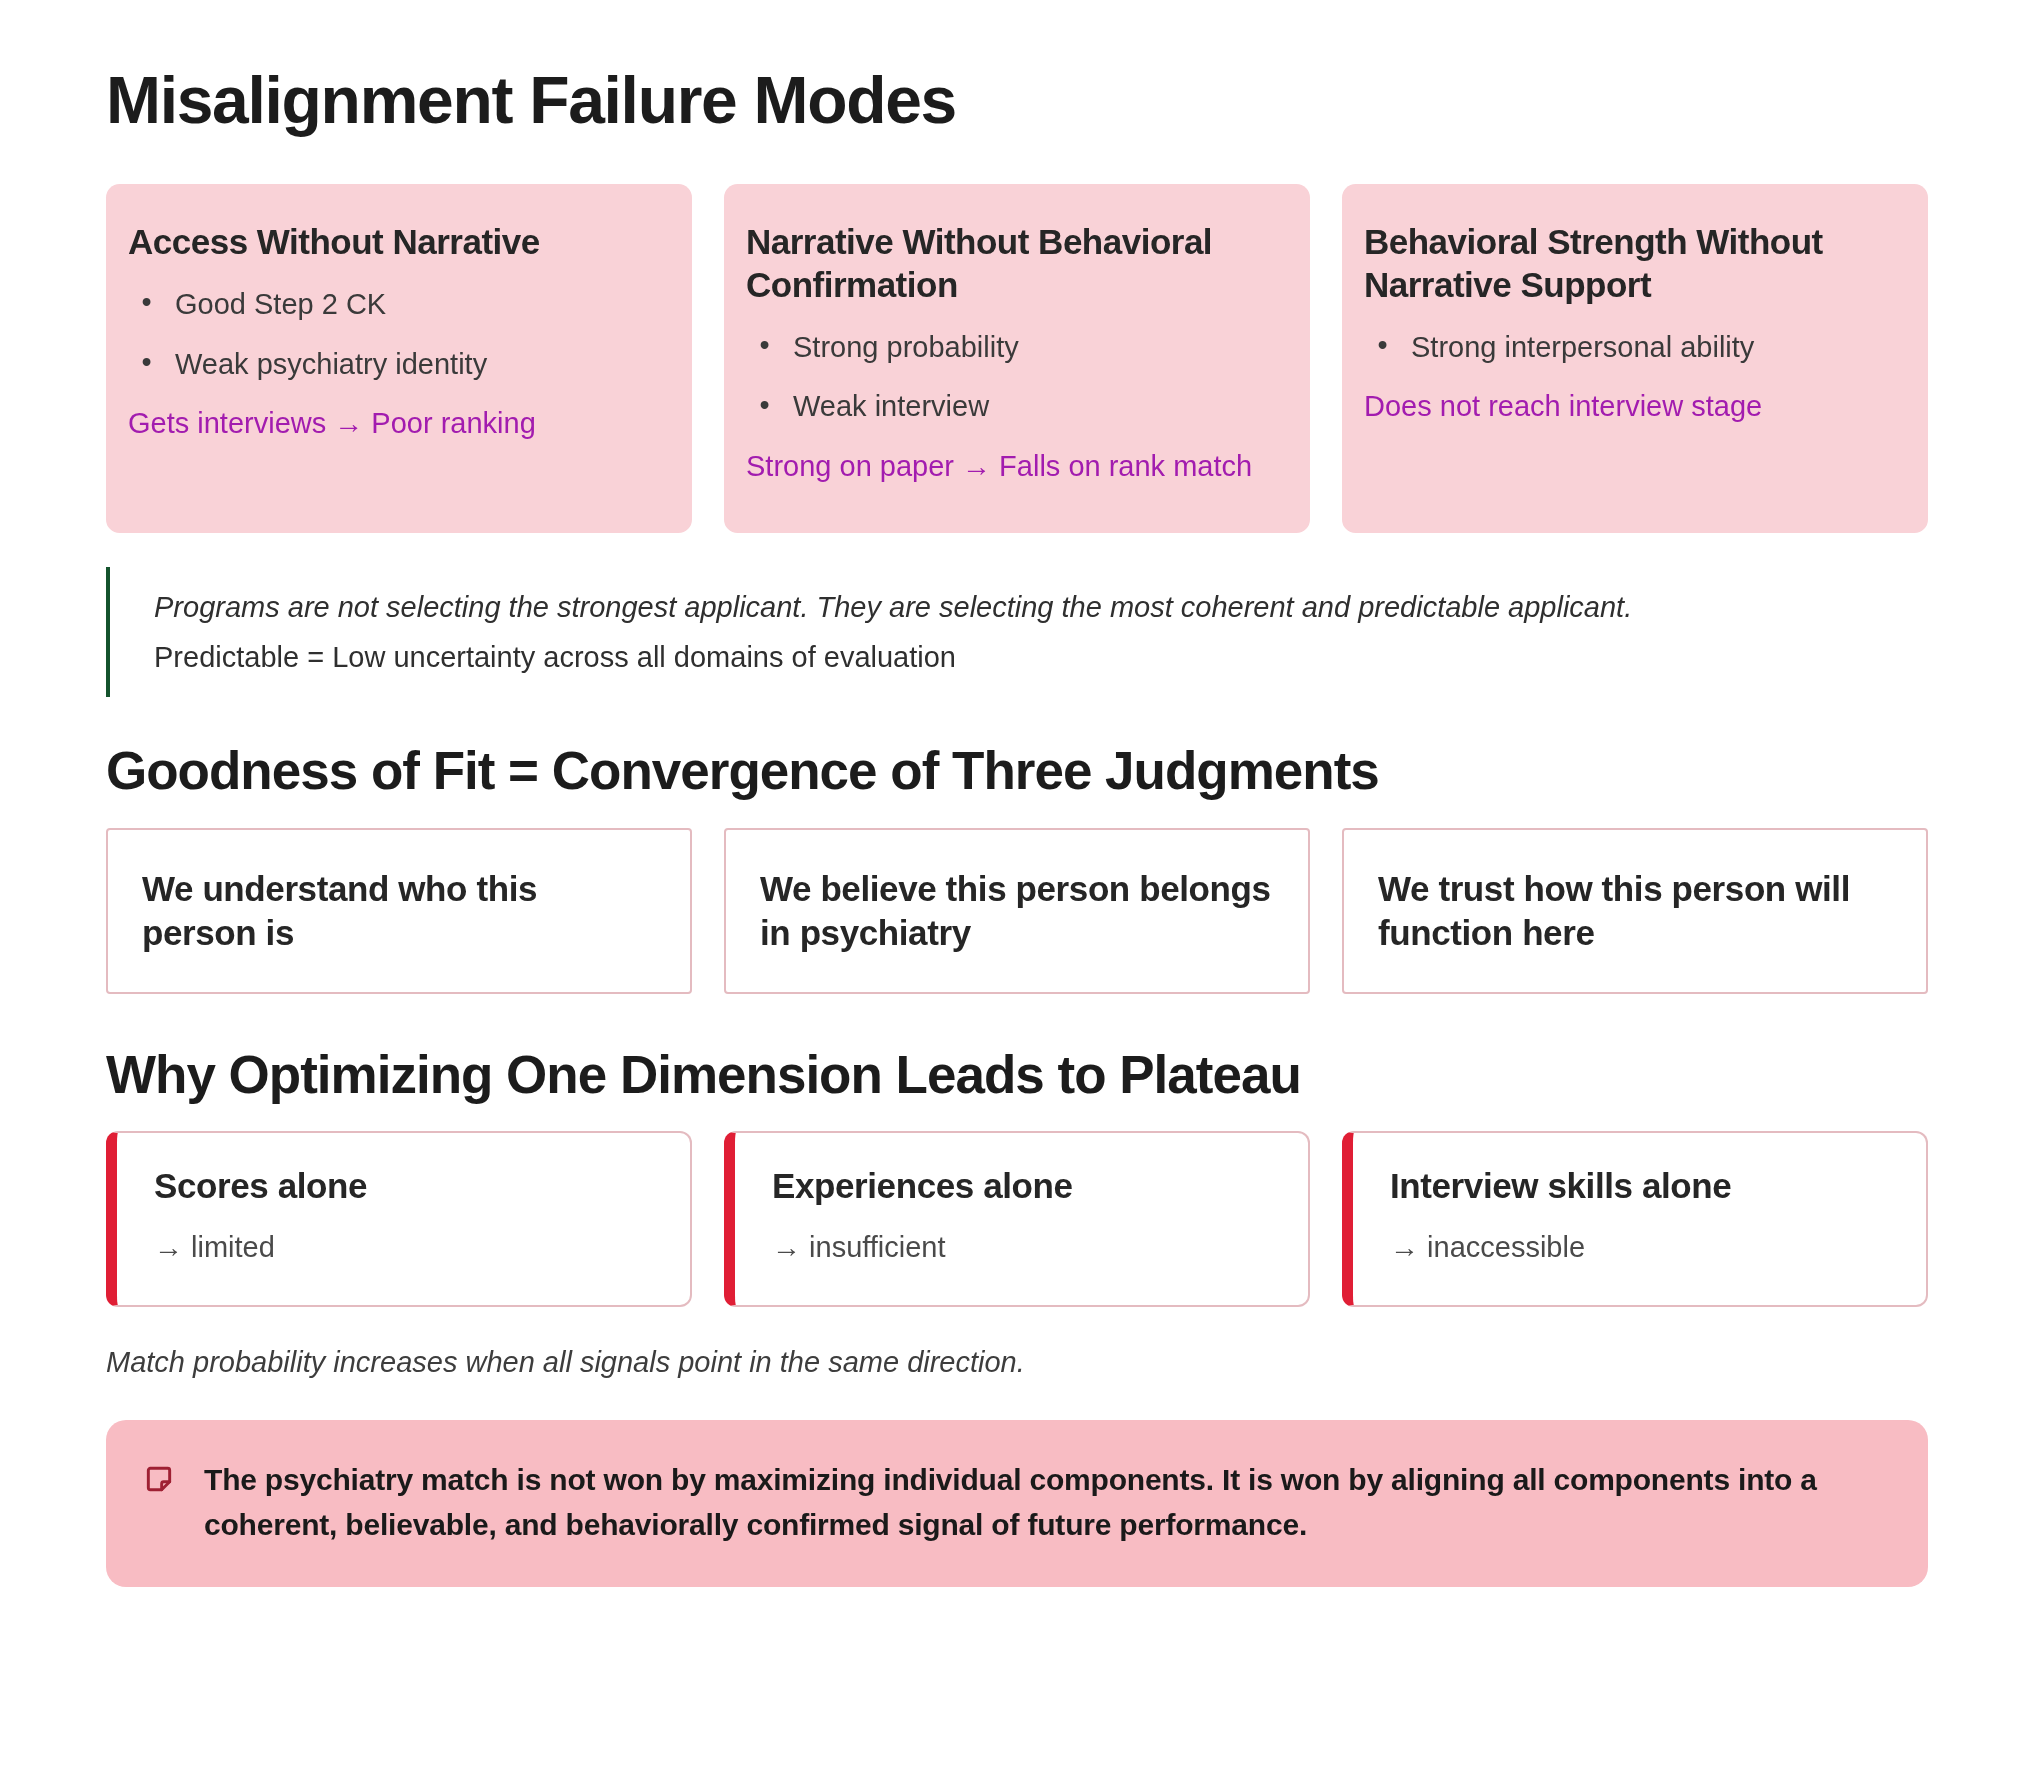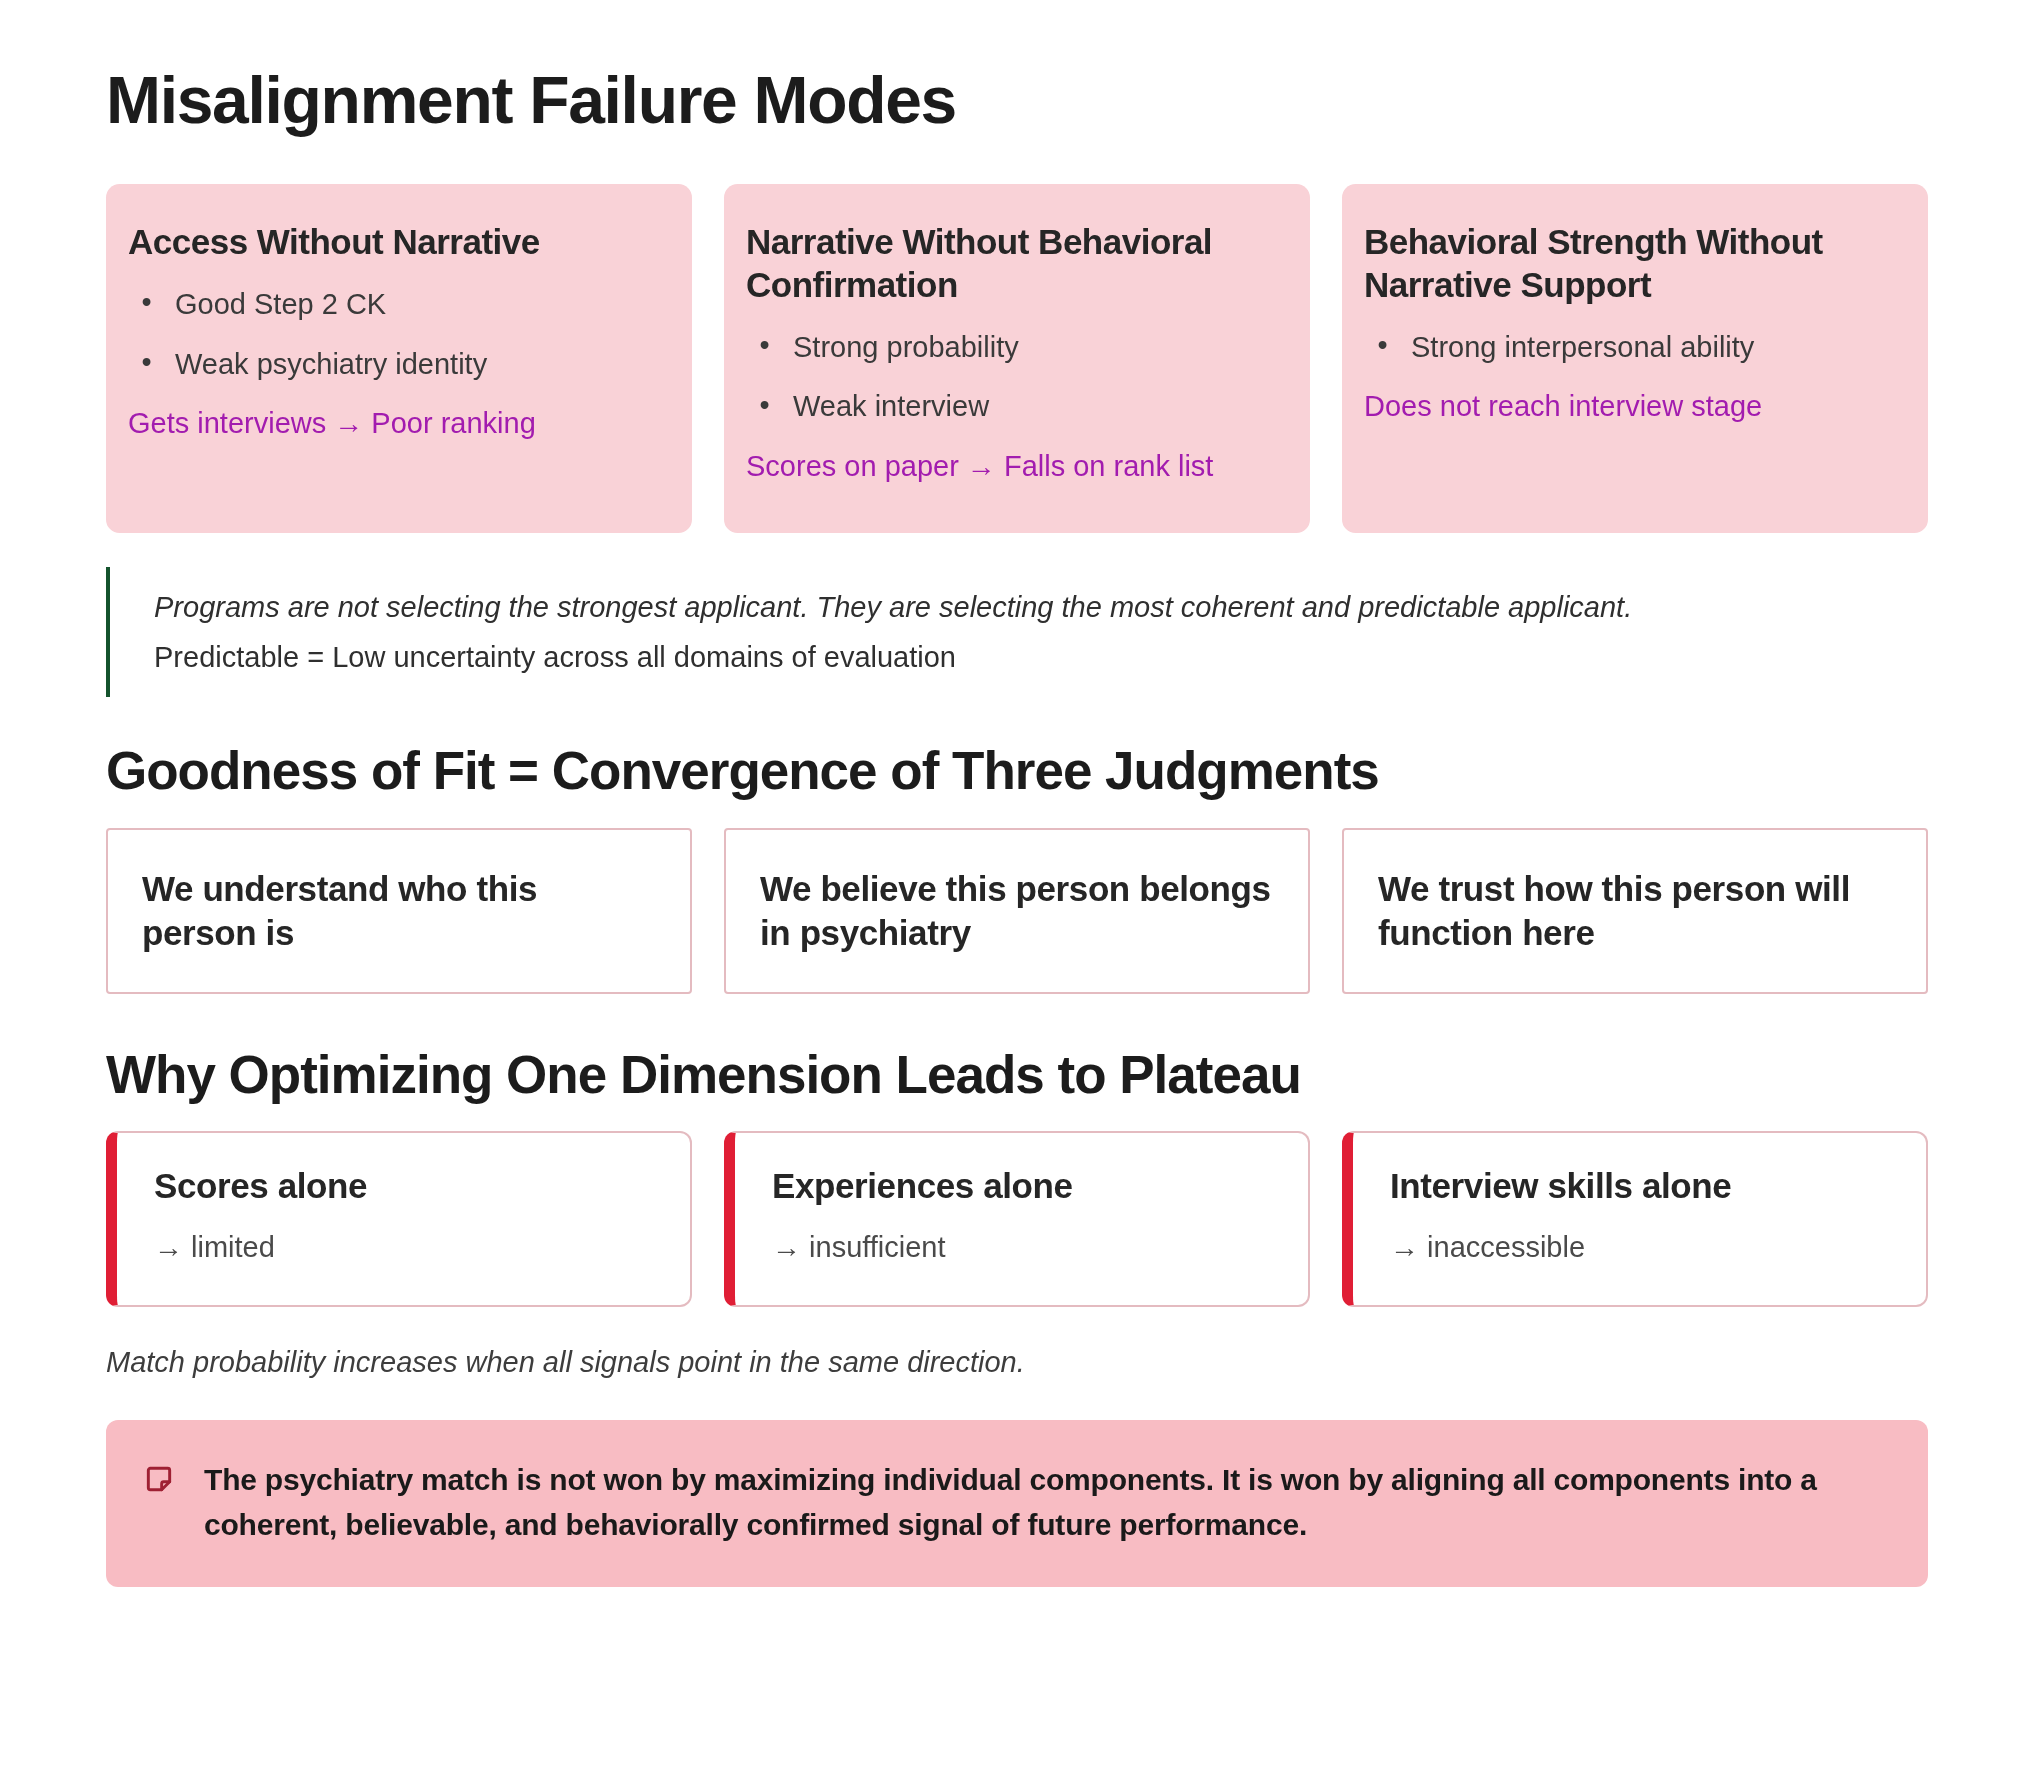--- a/index.html
+++ b/index.html
@@ -174,21 +174,21 @@
     font-size: 29px;
     color: #3d3d3d;
     line-height: 1.35;
   }
 
   
   .callout {
     box-sizing: border-box;
     margin-top: 37px;
     background: #F8BCC3;
-    border-radius: 12px;
+    border-radius: 20px;
     padding: 37px 47px 39px 37px;
     display: flex;
     align-items: flex-start;
     gap: 29px;
   }
   .callout .note-icon {
     flex: 0 0 auto;
     width: 32px;
     height: 32px;
     margin-top: 6.8px;
@@ -218,21 +218,21 @@
       </ul>
       <div class="card-note">Gets interviews → Poor ranking</div>
     </div>
 
     <div class="pink-card">
       <div class="card-title">Narrative Without Behavioral Confirmation</div>
       <ul>
         <li>Strong probability</li>
         <li>Weak interview</li>
       </ul>
-      <div class="card-note">Scores on paper → Falls on rank list</div>
+      <div class="card-note">Strong on paper → Falls on rank match</div>
     </div>
 
     <div class="pink-card">
       <div class="card-title">Behavioral Strength Without Narrative Support</div>
       <ul>
         <li>Strong interpersonal ability</li>
       </ul>
       <div class="card-note">Does not reach interview stage</div>
     </div>
 

